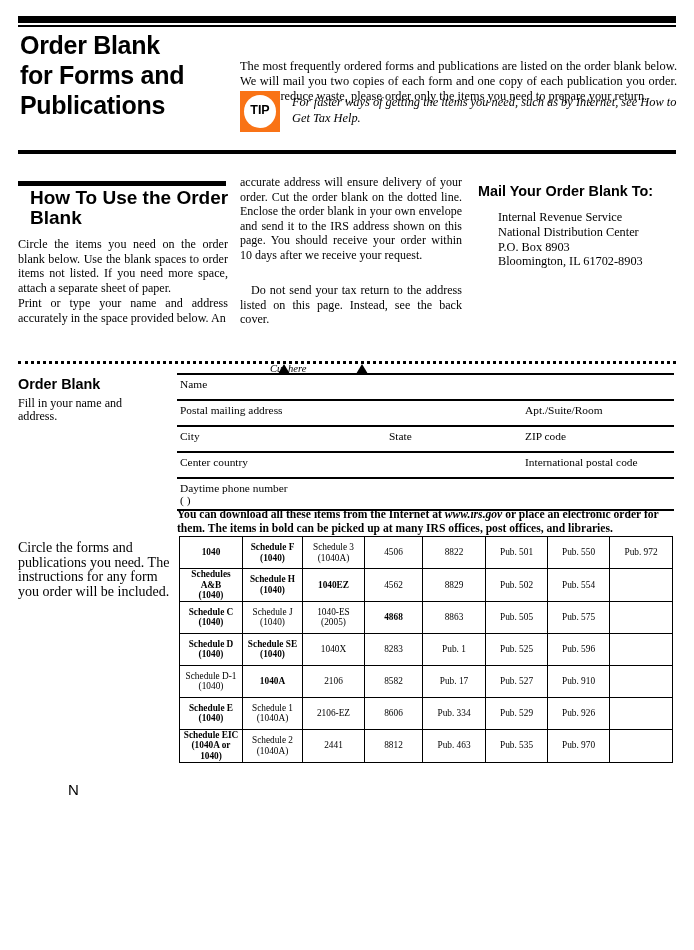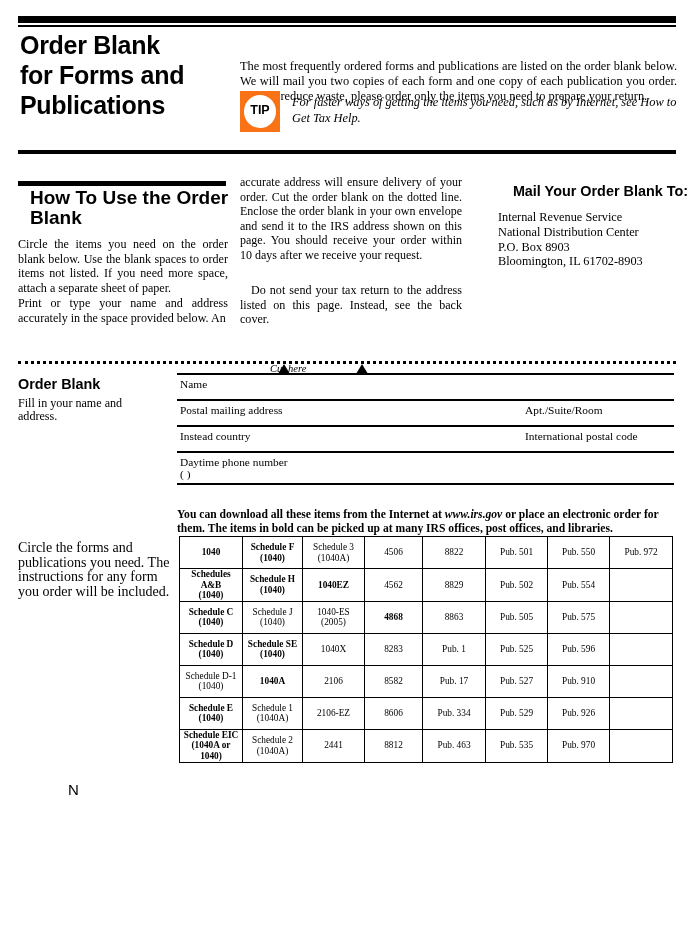--- a/index.html
+++ b/index.html
@@ -152,21 +152,20 @@
   }
 
   .mail-head {
     position: absolute;
     left: 478px; top: 182px;
     width: 210px;
     font-family: "Liberation Sans", sans-serif;
     font-weight: bold;
     font-size: 14.4px;
     line-height: 18px;
-    text-align: right;
   }
   .mail-address {
     position: absolute;
     left: 498px; top: 210px;
     width: 190px;
     font-size: 12.3px;
     line-height: 14.8px;
   }
 
   
@@ -334,21 +333,26 @@
 
   <div class="formblock">
     <div class="fline first">
       <span class="flabel c1">Name</span>
     </div>
     <div class="fline">
       <span class="flabel c1">Postal mailing address</span>
       <span class="flabel c3">Apt./Suite/Room</span>
     </div>
     <div class="fline">
-      <span class="flabel c1">Instead country</span>
+      <span class="flabel c1">City</span>
+      <span class="flabel c2">State</span>
+      <span class="flabel c3">ZIP code</span>
+    </div>
+    <div class="fline">
+      <span class="flabel c1">Center country</span>
       <span class="flabel c3r">International postal code</span>
     </div>
     <div class="fline tall">
       <span class="flabel c1">Daytime phone number</span>
       <span class="flabel paren">(               )</span>
     </div>
     <div class="fbottom"></div>
   </div>
 
   <div class="dl-note">

